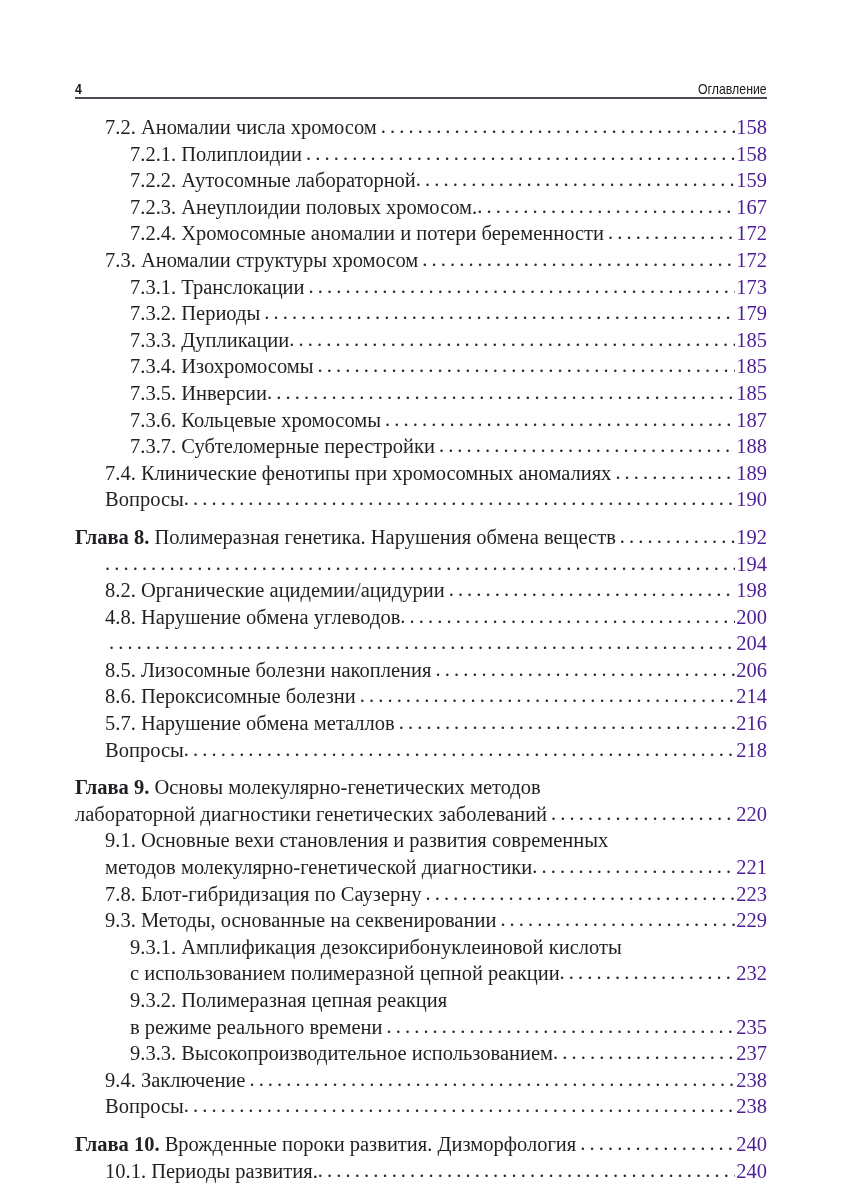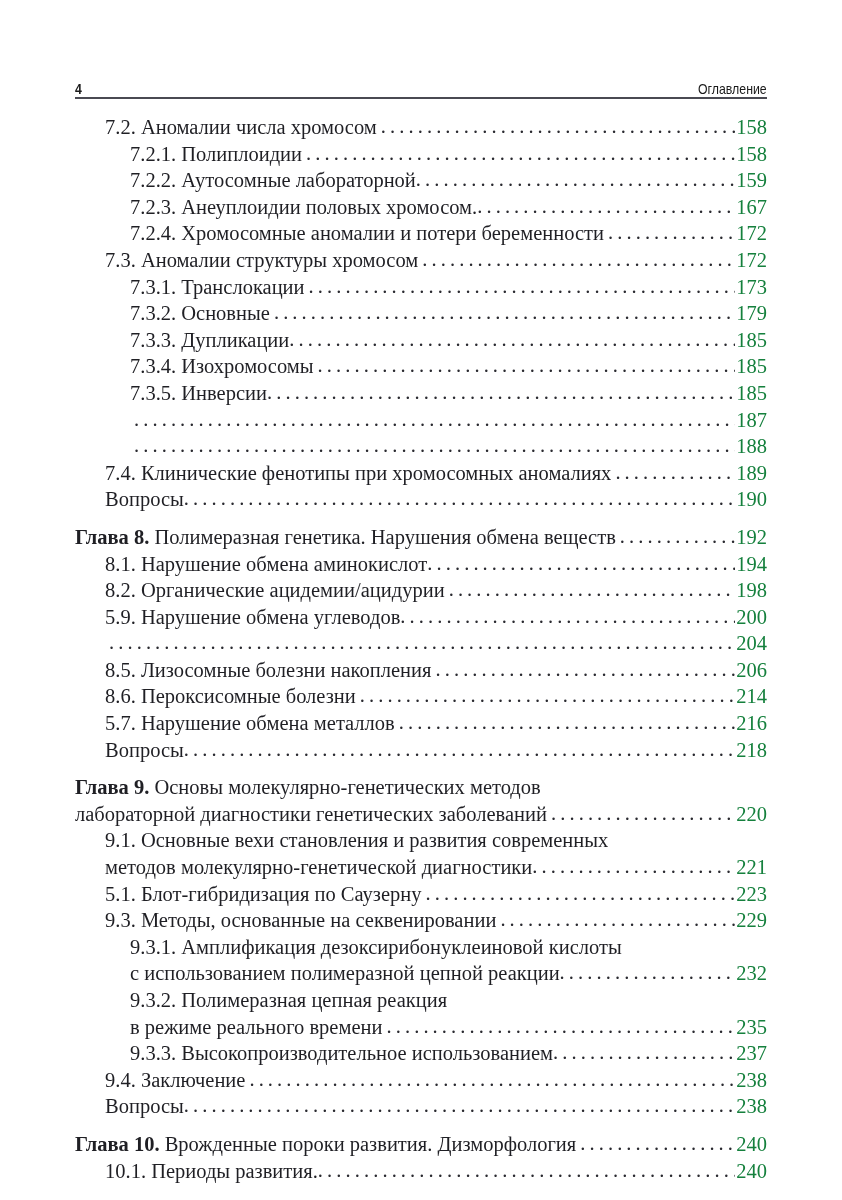--- a/index.html
+++ b/index.html
@@ -110,21 +110,21 @@
     position: relative;
     top: -1px;
   }
   .leader.tight {
     margin-left: 0px;
   }
   .pagenum {
     flex: 0 0 auto;
     text-align: right;
     font-size: 20.5px;
-    color: #15803d;
+    color: #4c1d95;
   }
   .cont-line {
     display: flex;
     align-items: flex-end;
     width: 100%;
   }
 </style>
 </head>
 <body>
 
@@ -181,21 +181,21 @@
       </div>
       <div class="entry lvl-3">
         <div class="line">
           <span class="etitle">7.3.1. Транслокации</span>
           <span class="leader">........................................................................................................................................................................................................</span>
           <span class="pagenum">173</span>
         </div>
       </div>
       <div class="entry lvl-3">
         <div class="line">
-          <span class="etitle">7.3.2. Основные</span>
+          <span class="etitle">7.3.2. Периоды</span>
           <span class="leader">........................................................................................................................................................................................................</span>
           <span class="pagenum">179</span>
         </div>
       </div>
       <div class="entry lvl-3">
         <div class="line">
           <span class="etitle">7.3.3. Дупликации</span>
           <span class="leader tight">........................................................................................................................................................................................................</span>
           <span class="pagenum">185</span>
         </div>
@@ -209,26 +209,28 @@
       </div>
       <div class="entry lvl-3">
         <div class="line">
           <span class="etitle">7.3.5. Инверсии</span>
           <span class="leader tight">........................................................................................................................................................................................................</span>
           <span class="pagenum">185</span>
         </div>
       </div>
       <div class="entry lvl-3">
         <div class="line">
+          <span class="etitle">7.3.6. Кольцевые хромосомы</span>
           <span class="leader">........................................................................................................................................................................................................</span>
           <span class="pagenum">187</span>
         </div>
       </div>
       <div class="entry lvl-3">
         <div class="line">
+          <span class="etitle">7.3.7. Субтеломерные перестройки</span>
           <span class="leader">........................................................................................................................................................................................................</span>
           <span class="pagenum">188</span>
         </div>
       </div>
       <div class="entry lvl-2">
         <div class="line">
           <span class="etitle">7.4. Клинические фенотипы при хромосомных аномалиях</span>
           <span class="leader">........................................................................................................................................................................................................</span>
           <span class="pagenum">189</span>
         </div>
@@ -242,35 +244,34 @@
       </div>
       <div class="entry lvl-chapter gap-before">
         <div class="line">
           <span class="etitle"><span class="chap">Глава 8.</span><span> Полимеразная генетика. Нарушения обмена веществ</span></span>
           <span class="leader">........................................................................................................................................................................................................</span>
           <span class="pagenum">192</span>
         </div>
       </div>
       <div class="entry lvl-2">
         <div class="line">
-          <span class="etitle">8.1. Нарушение обмена аминокислот</span>
           <span class="leader tight">........................................................................................................................................................................................................</span>
           <span class="pagenum">194</span>
         </div>
       </div>
       <div class="entry lvl-2">
         <div class="line">
           <span class="etitle">8.2. Органические ацидемии/ацидурии</span>
           <span class="leader">........................................................................................................................................................................................................</span>
           <span class="pagenum">198</span>
         </div>
       </div>
       <div class="entry lvl-2">
         <div class="line">
-          <span class="etitle">5.9. Нарушение обмена углеводов</span>
+          <span class="etitle">4.8. Нарушение обмена углеводов</span>
           <span class="leader tight">........................................................................................................................................................................................................</span>
           <span class="pagenum">200</span>
         </div>
       </div>
       <div class="entry lvl-2">
         <div class="line">
           <span class="leader">........................................................................................................................................................................................................</span>
           <span class="pagenum">204</span>
         </div>
       </div>
@@ -317,21 +318,21 @@
           <span class="etitle">9.1. Основные вехи становления и развития современных</span>
         </div>
         <div class="line">
           <span class="etitle">методов молекулярно-генетической диагностики</span>
           <span class="leader tight">........................................................................................................................................................................................................</span>
           <span class="pagenum">221</span>
         </div>
       </div>
       <div class="entry lvl-2">
         <div class="line">
-          <span class="etitle">5.1. Блот-гибридизация по Саузерну</span>
+          <span class="etitle">7.8. Блот-гибридизация по Саузерну</span>
           <span class="leader">........................................................................................................................................................................................................</span>
           <span class="pagenum">223</span>
         </div>
       </div>
       <div class="entry lvl-2">
         <div class="line">
           <span class="etitle">9.3. Методы, основанные на секвенировании</span>
           <span class="leader">........................................................................................................................................................................................................</span>
           <span class="pagenum">229</span>
         </div>

